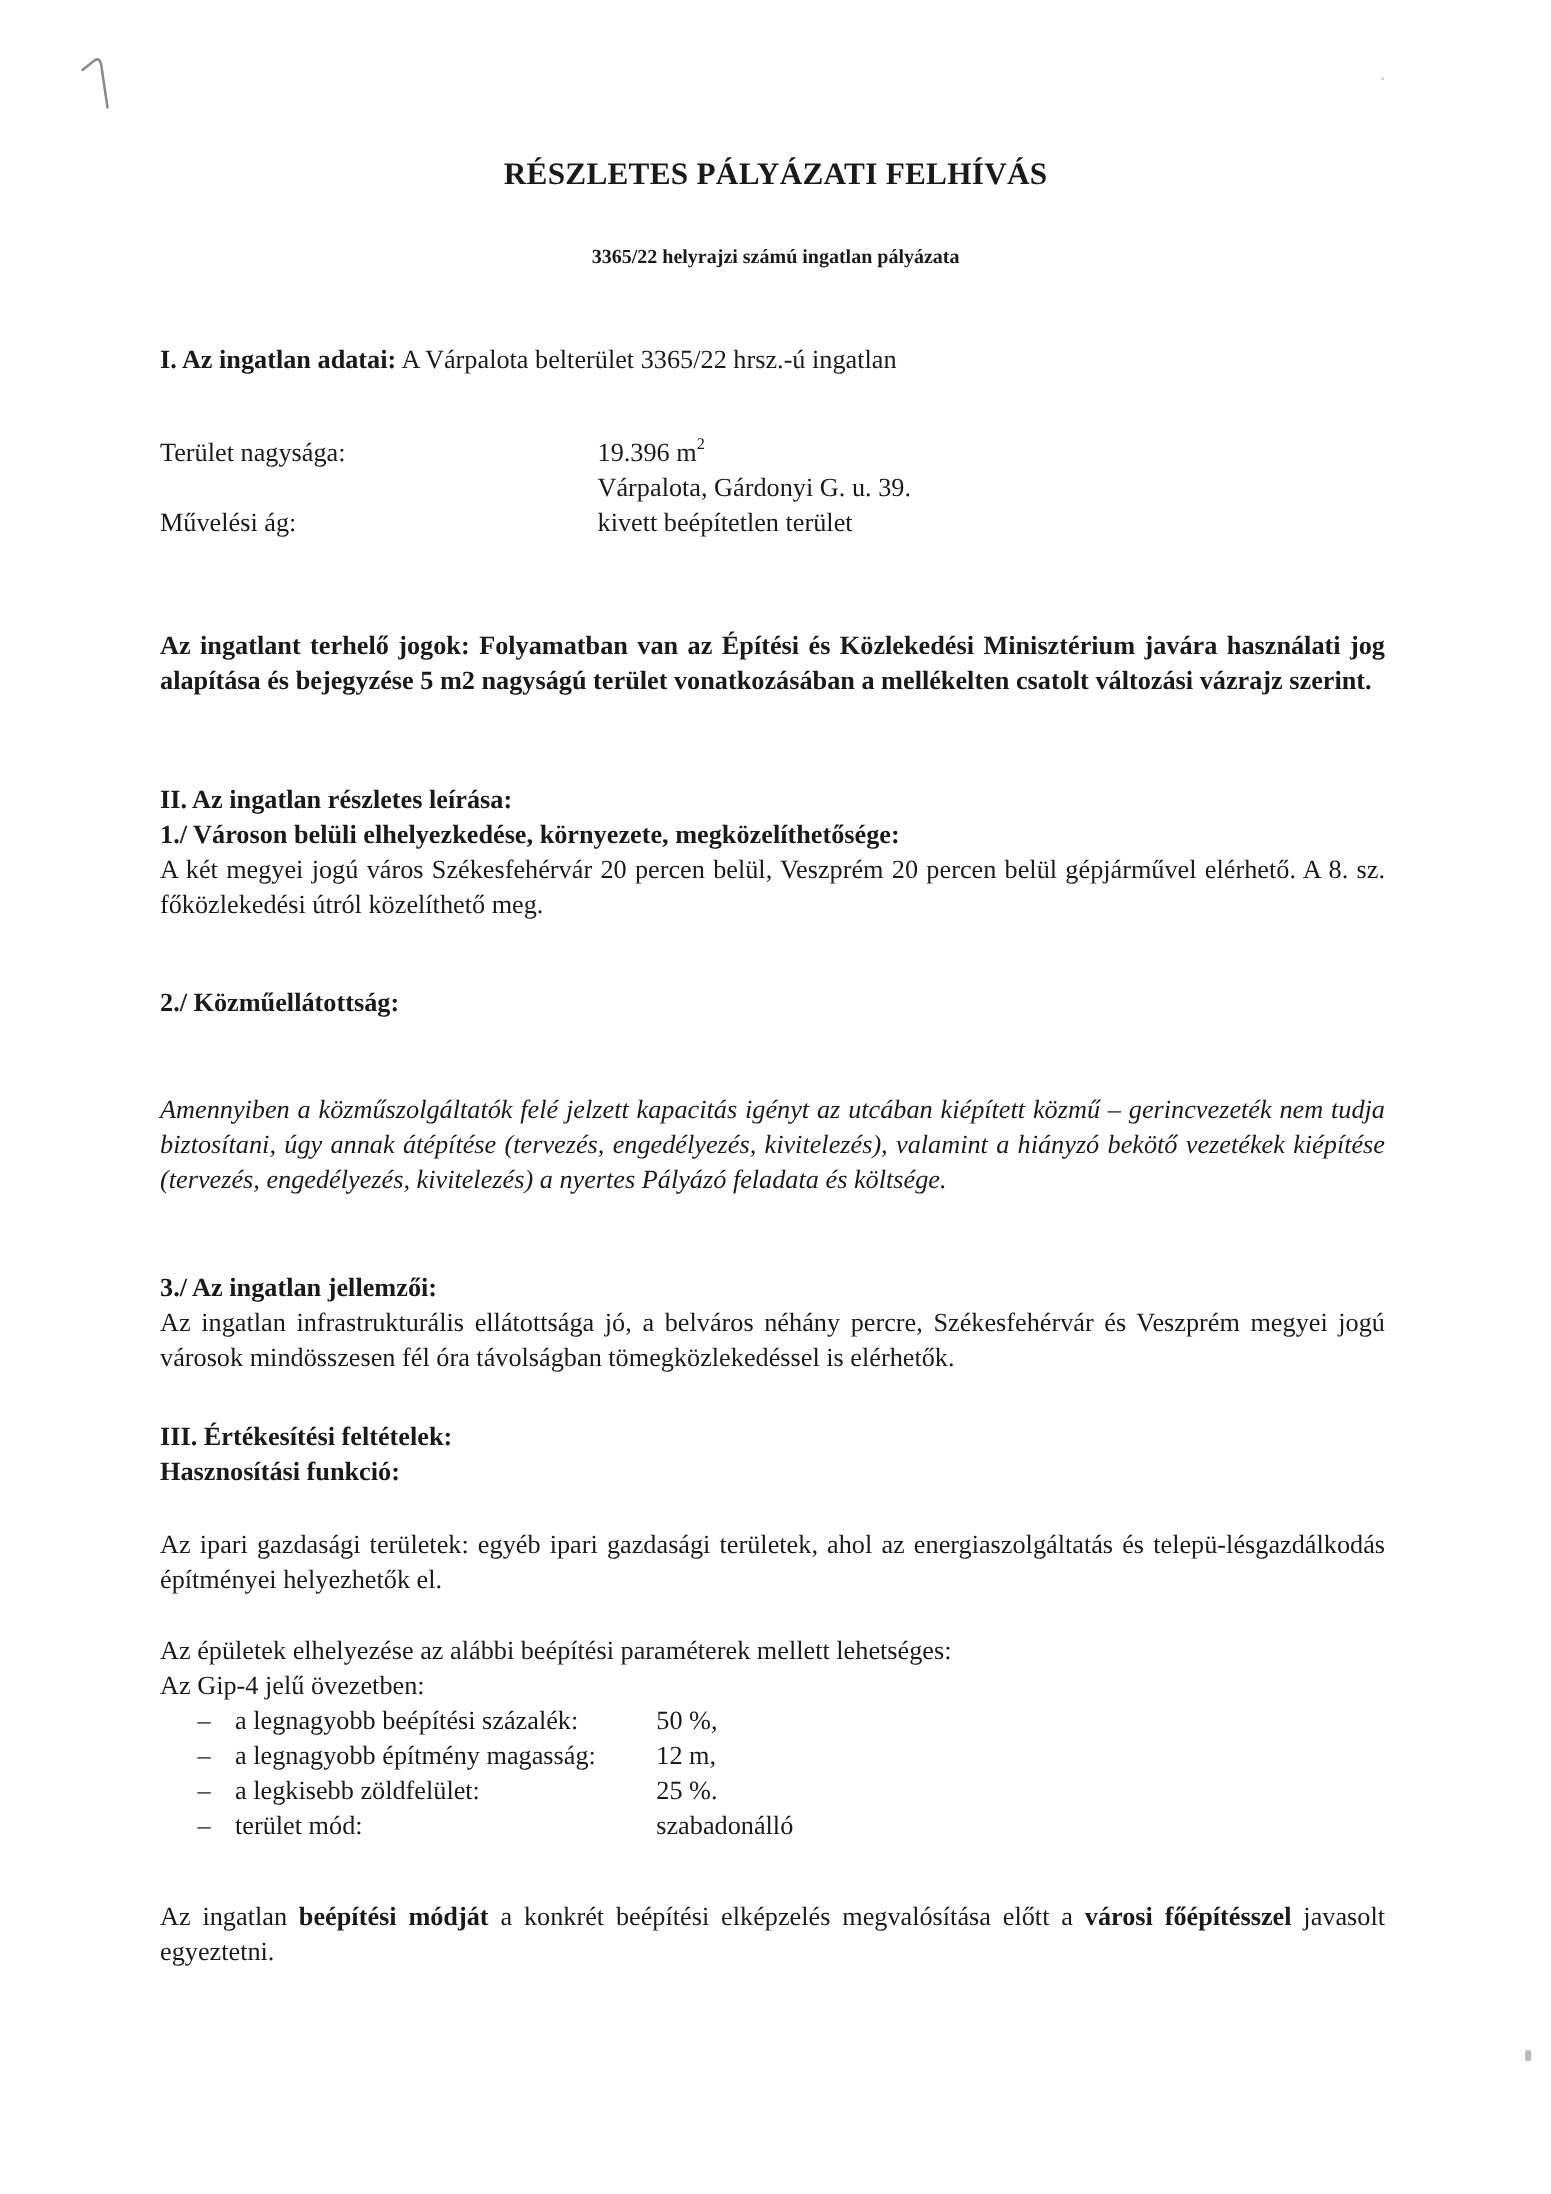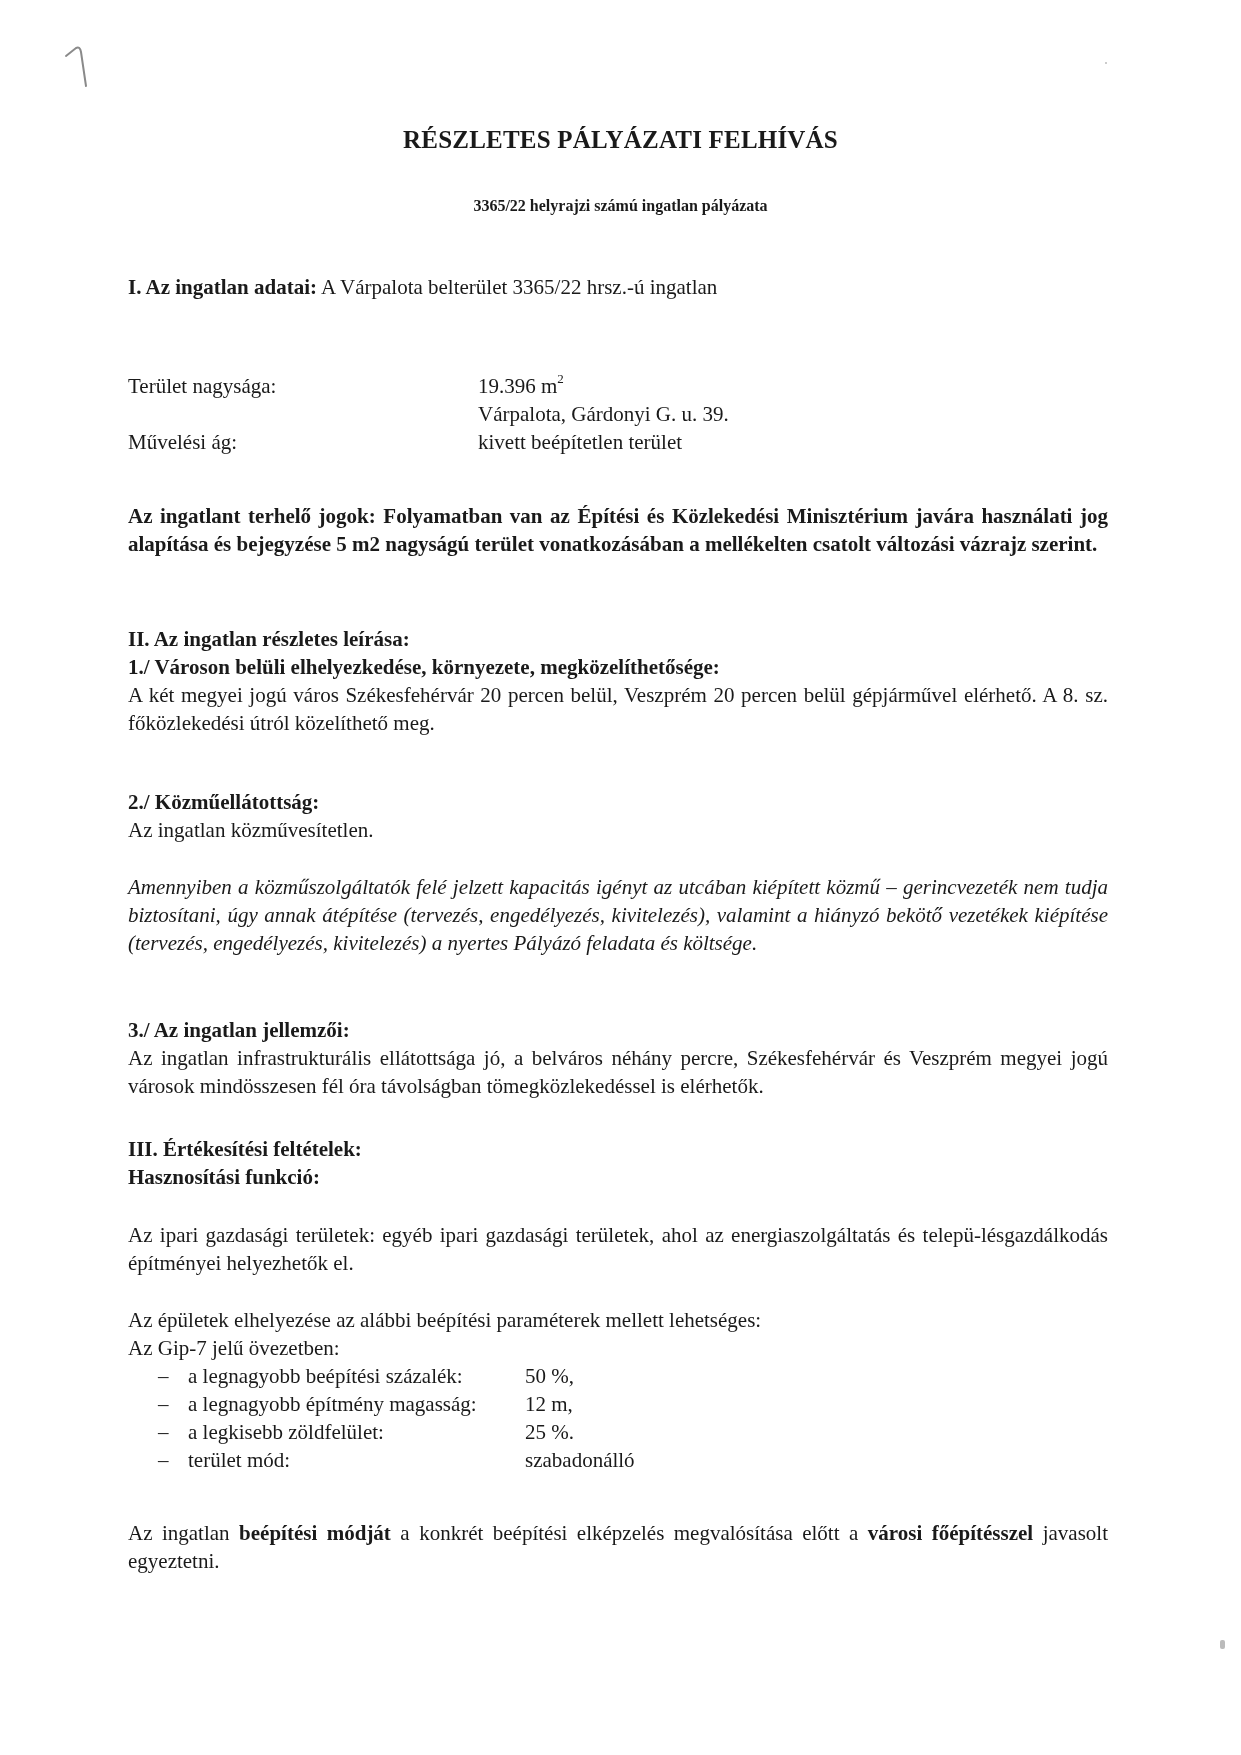--- a/index.html
+++ b/index.html
@@ -31,21 +31,21 @@
     <path d="M4 22 L14 14 Q18 12 19 18 L24 52" fill="none" stroke="#8a8a8a" stroke-width="2" stroke-linecap="round"></path>
   </svg>
 
   <div class="title">RÉSZLETES PÁLYÁZATI FELHÍVÁS</div>
   <div class="subtitle">3365/22 helyrajzi számú ingatlan pályázata</div>
 
   <div class="abs" style="top:273px;">
     <span class="b">I. Az ingatlan adatai:</span><span> A Várpalota belterület 3365/22 hrsz.-ú ingatlan</span>
   </div>
 
-  <div class="abs" style="top:372px;">
+  <div class="abs" style="top:348px;">
     <div class="row">
       <span class="lab">Terület nagysága:</span>
       <span><span>19.396 m</span><sup>2</sup></span>
     </div>
     <div class="row">
       <span class="lab"></span>
       <span>Várpalota, Gárdonyi G. u. 39.</span>
     </div>
     <div class="row">
       <span class="lab">Művelési ág:</span>
@@ -56,40 +56,39 @@
   <div class="abs b just" style="top:502px;">Az ingatlant terhelő jogok: Folyamatban van az Építési és Közlekedési Minisztérium javára használati jog alapítása és bejegyzése 5 m2 nagyságú terület vonatkozásában a mellékelten csatolt változási vázrajz szerint.</div>
 
   <div class="abs" style="top:625px;">
     <div class="b">II. Az ingatlan részletes leírása:</div>
     <div class="b">1./ Városon belüli elhelyezkedése, környezete, megközelíthetősége:</div>
     <div class="just">A két megyei jogú város Székesfehérvár 20 percen belül, Veszprém 20 percen belül gépjárművel elérhető. A 8. sz. főközlekedési útról közelíthető meg.</div>
   </div>
 
   <div class="abs" style="top:788px;">
     <div class="b">2./ Közműellátottság:</div>
-    <div>Az ingatlan közművesítetlen.</div>
   </div>
 
   <div class="abs i just" style="top:873px;">Amennyiben a közműszolgáltatók felé jelzett kapacitás igényt az utcában kiépített közmű – gerincvezeték nem tudja biztosítani, úgy annak átépítése (tervezés, engedélyezés, kivitelezés), valamint a hiányzó bekötő vezetékek kiépítése (tervezés, engedélyezés, kivitelezés) a nyertes Pályázó feladata és költsége.</div>
 
   <div class="abs" style="top:1016px;">
     <div class="b">3./ Az ingatlan jellemzői:</div>
     <div class="just">Az ingatlan infrastrukturális ellátottsága jó, a belváros néhány percre, Székesfehérvár és Veszprém megyei jogú városok mindösszesen fél óra távolságban tömegközlekedéssel is elérhetők.</div>
   </div>
 
   <div class="abs just" style="top:1221px;">Az ipari gazdasági területek: egyéb ipari gazdasági területek, ahol az energiaszolgáltatás és telepü-lésgazdálkodás építményei helyezhetők el.</div>
 
   <div class="abs" style="top:1135px;">
     <div class="b">III. Értékesítési feltételek:</div>
     <div class="b">Hasznosítási funkció:</div>
   </div>
 
   <div class="abs" style="top:1306px;">
     <div>Az épületek elhelyezése az alábbi beépítési paraméterek mellett lehetséges:</div>
-    <div>Az Gip-7 jelű övezetben:</div>
+    <div>Az Gip-4 jelű övezetben:</div>
     <ul class="bullets">
       <li>
         <span class="dash">–</span>
         <span class="blab">a legnagyobb beépítési százalék:</span>
         <span>50 %,</span>
       </li>
       <li>
         <span class="dash">–</span>
         <span class="blab">a legnagyobb építmény magasság:</span>
         <span>12 m,</span>

